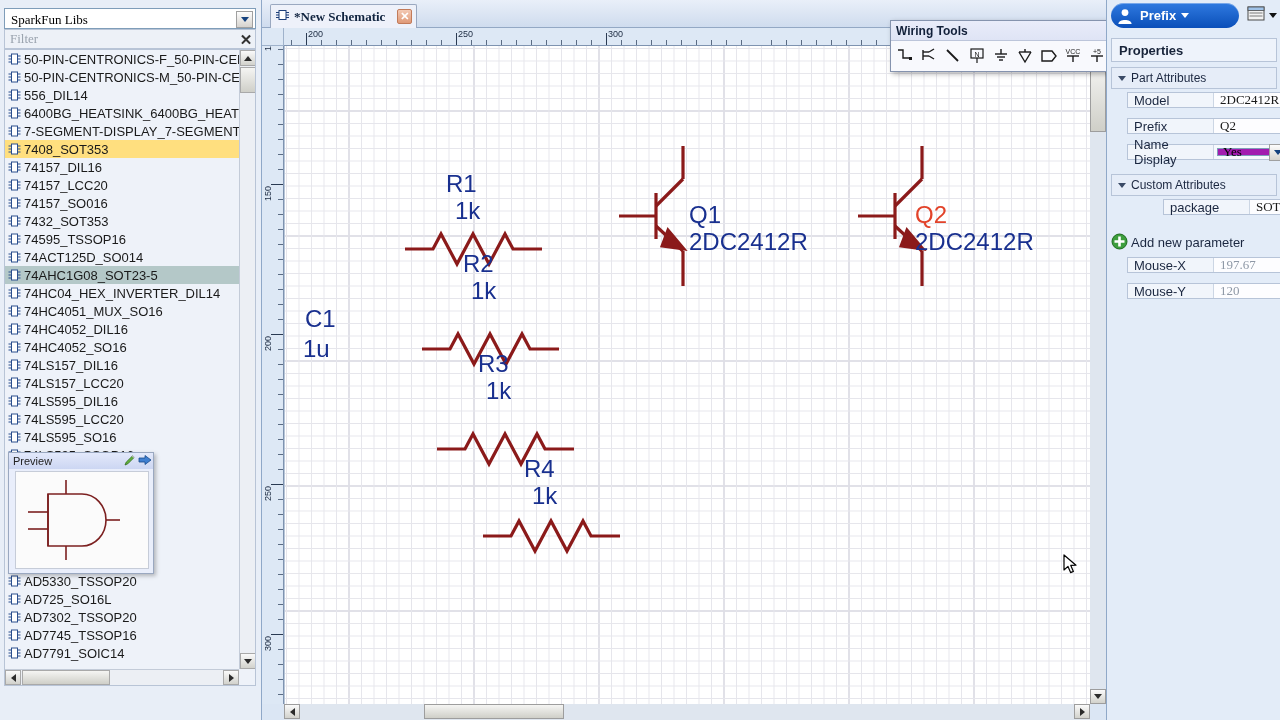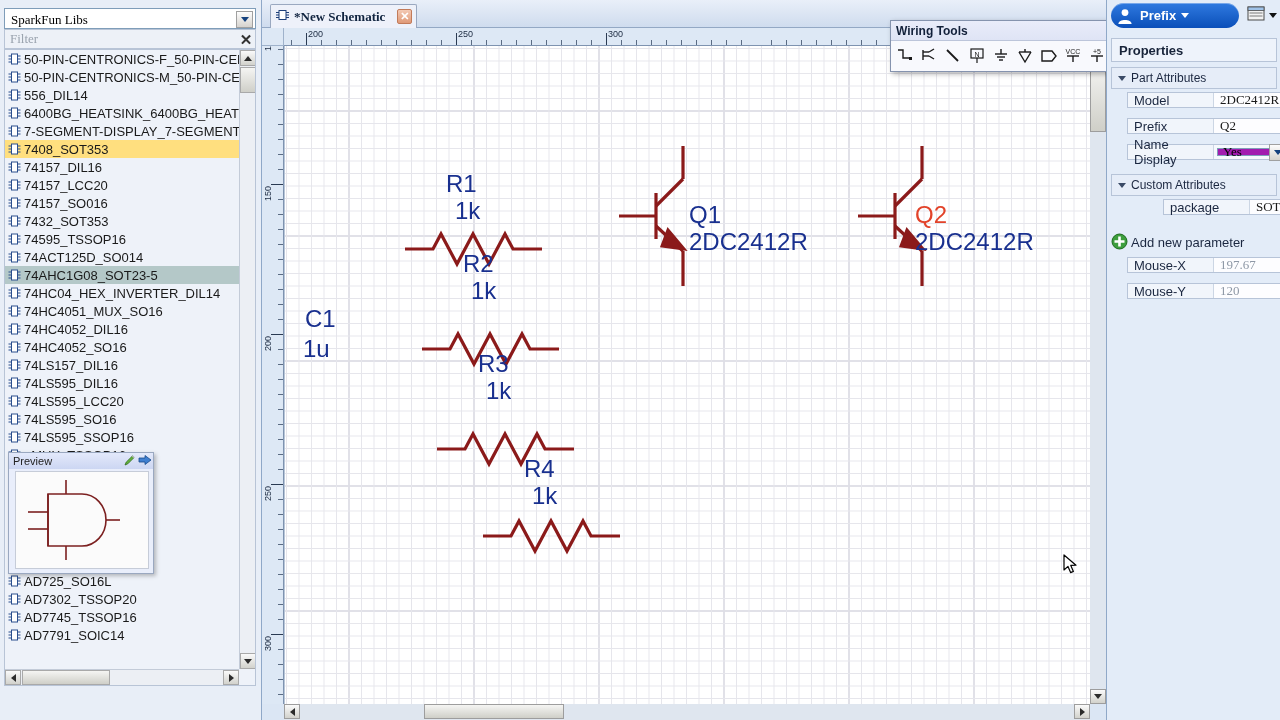--- a/index.html
+++ b/index.html
@@ -620,20 +620,36 @@
                   <line x1="1.5" y1="4" x2="4.5" y2="4"></line>
                   <line x1="1.5" y1="7" x2="4.5" y2="7"></line>
                   <line x1="1.5" y1="10" x2="4.5" y2="10"></line>
                   <line x1="10.5" y1="4" x2="13.5" y2="4"></line>
                   <line x1="10.5" y1="7" x2="13.5" y2="7"></line>
                   <line x1="10.5" y1="10" x2="13.5" y2="10"></line>
                 </g>
               </svg>
             </span>
             <span>74LS157_DIL16</span>
+          </div>
+          <div class="lib-item">
+            <span class="ic-chip">
+              <svg width="15" height="14" viewBox="0 0 15 14">
+                <rect x="4.5" y="2" width="6" height="10" fill="#ffffff" stroke="#2b4f8e" stroke-width="1"></rect>
+                <g stroke="#2b4f8e" stroke-width="1">
+                  <line x1="1.5" y1="4" x2="4.5" y2="4"></line>
+                  <line x1="1.5" y1="7" x2="4.5" y2="7"></line>
+                  <line x1="1.5" y1="10" x2="4.5" y2="10"></line>
+                  <line x1="10.5" y1="4" x2="13.5" y2="4"></line>
+                  <line x1="10.5" y1="7" x2="13.5" y2="7"></line>
+                  <line x1="10.5" y1="10" x2="13.5" y2="10"></line>
+                </g>
+              </svg>
+            </span>
+            <span>74LS157_LCC20</span>
           </div>
           <div class="lib-item">
             <span class="ic-chip">
               <svg width="15" height="14" viewBox="0 0 15 14">
                 <rect x="4.5" y="2" width="6" height="10" fill="#ffffff" stroke="#2b4f8e" stroke-width="1"></rect>
                 <g stroke="#2b4f8e" stroke-width="1">
                   <line x1="1.5" y1="4" x2="4.5" y2="4"></line>
                   <line x1="1.5" y1="7" x2="4.5" y2="7"></line>
                   <line x1="1.5" y1="10" x2="4.5" y2="10"></line>
                   <line x1="10.5" y1="4" x2="13.5" y2="4"></line>

